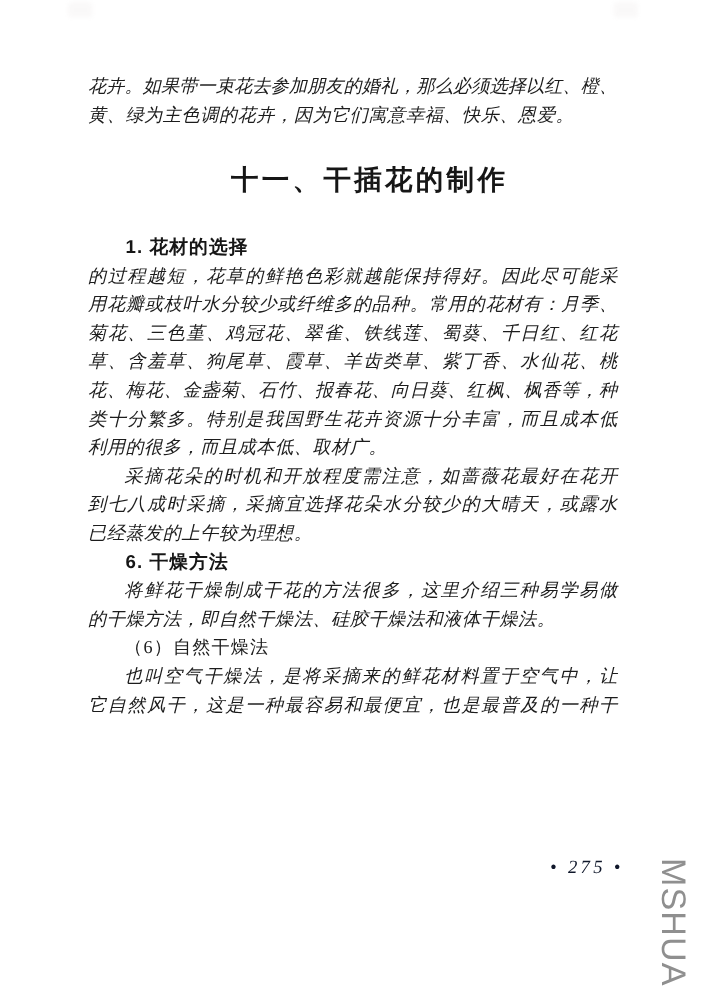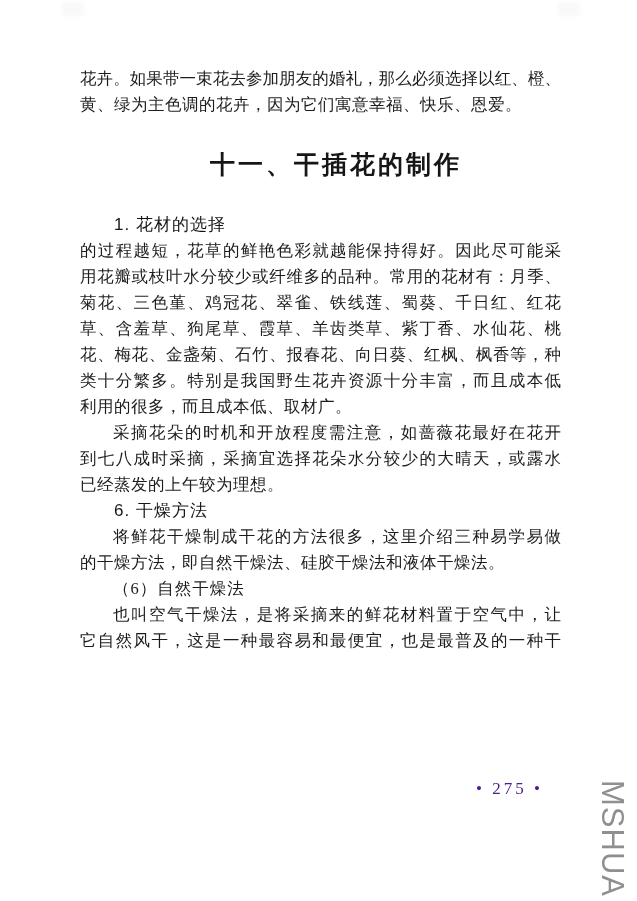--- a/index.html
+++ b/index.html
@@ -32,20 +32,21 @@
     left: 80px;
     top: 66px;
     width: 481px;
     font-size: 16.5px;
     line-height: 26px;
   }
 
   .line {
     white-space: nowrap;
     letter-spacing: 0.5px;
+    font-style: italic;
   }
   .line.just {
     text-align: justify;
     text-align-last: justify;
     letter-spacing: 0;
   }
   .line.indent { text-indent: 2em; }
 
   .title {
     font-family: "Liberation Sans", "DejaVu Sans", sans-serif;
@@ -55,42 +56,43 @@
     padding-left: 31px;
     letter-spacing: 3px;
     margin-top: 28px;
     margin-bottom: 30px;
     color: #161616;
     text-align: center;
   }
 
   .subheading {
     font-family: "Liberation Sans", "DejaVu Sans", sans-serif;
-    font-weight: normal;
+    font-weight: bold;
     font-size: 17px;
     line-height: 26px;
     text-indent: 2em;
     letter-spacing: 1px;
     color: #161616;
   }
 
   .subitem {
     text-indent: 2em;
     line-height: 26px;
     letter-spacing: 1px;
   }
 
   .page-number {
     position: absolute;
     top: 779px;
-    right: 94px;
+    right: 70px;
     font-family: "Liberation Serif", "DejaVu Serif", serif;
+    font-style: italic;
     font-size: 17px;
     letter-spacing: 3px;
-    color: #4c1d95;
+    color: #0f172a;
   }
 
   .watermark {
     position: absolute;
     left: 630px;
     top: 780px;
     width: 118px;
     transform: rotate(90deg);
     transform-origin: 0 0;
     font-family: "Liberation Sans", "DejaVu Sans", sans-serif;

